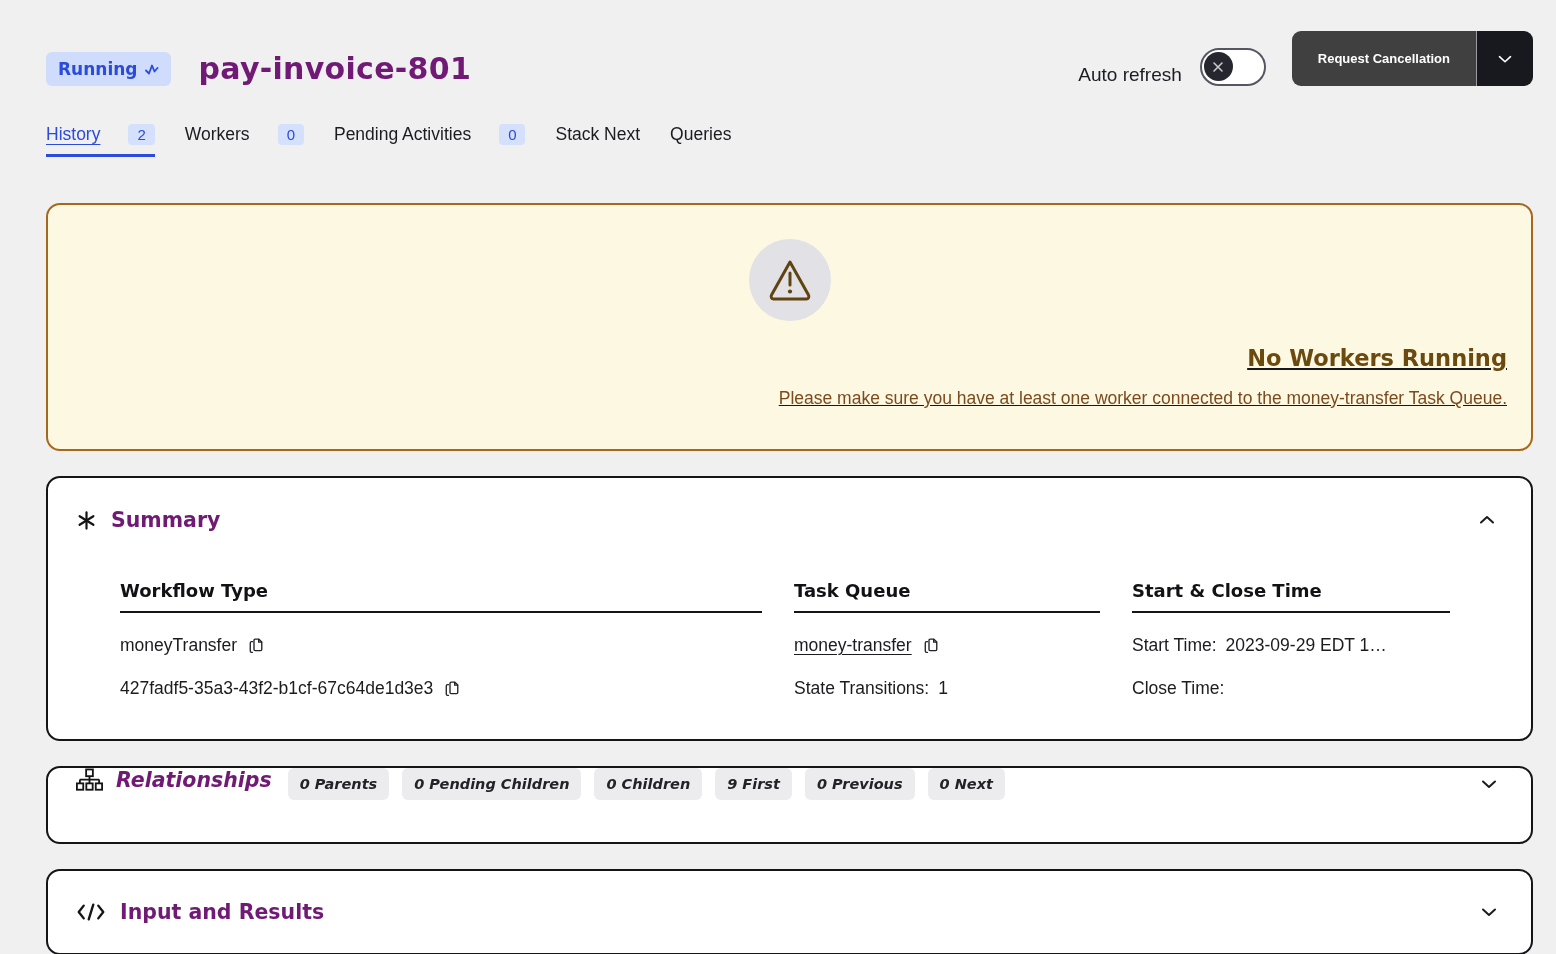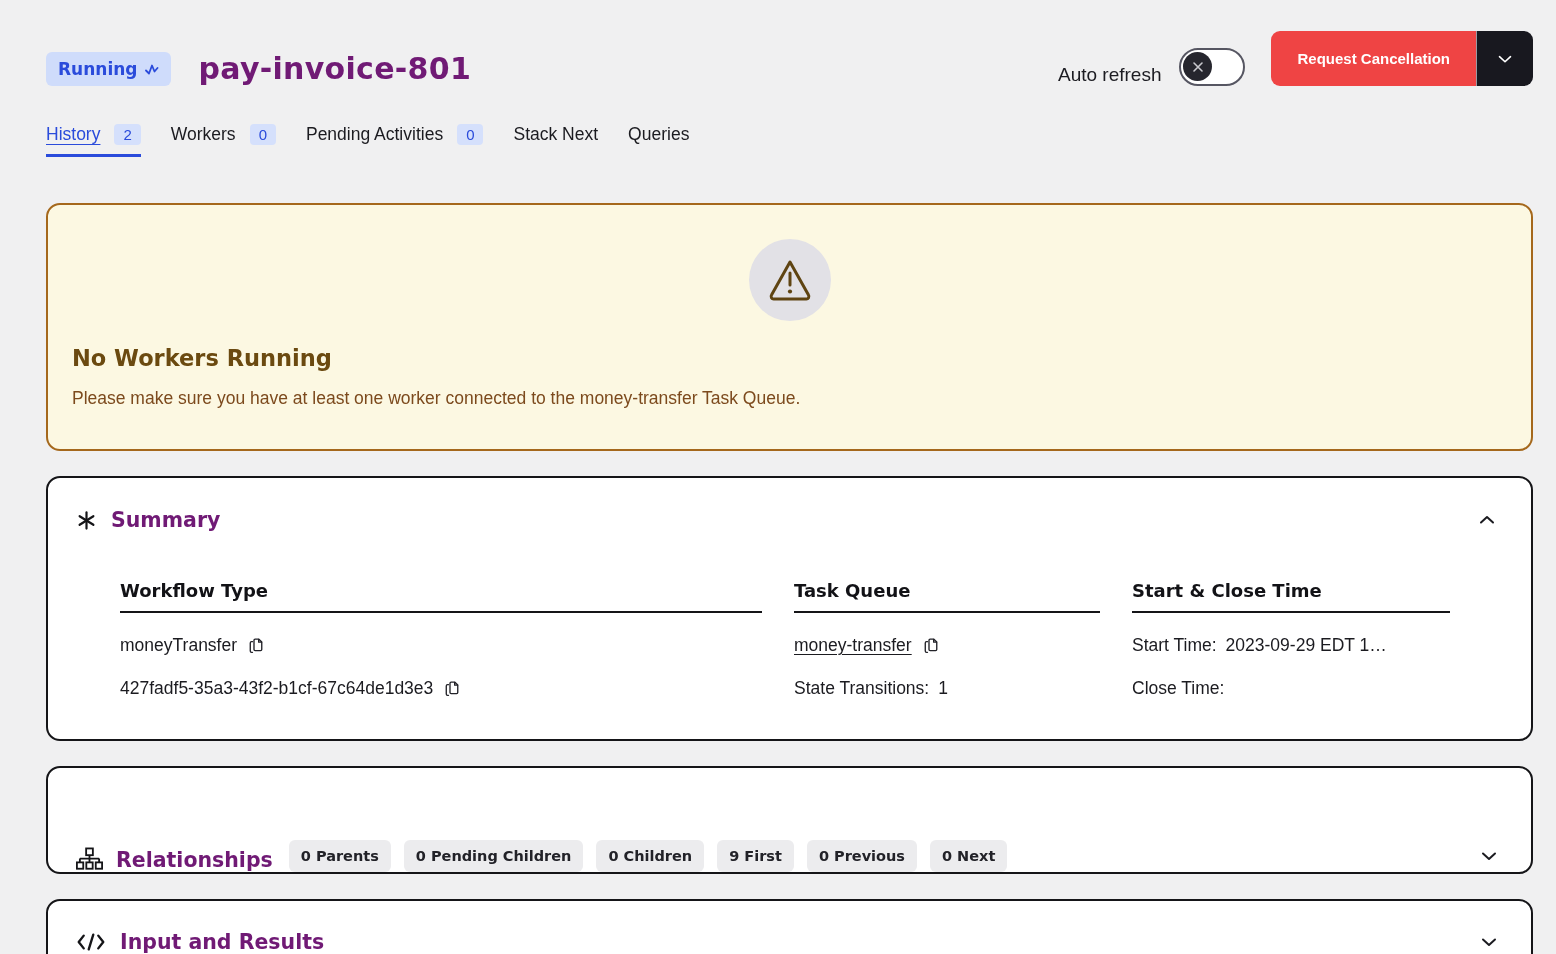--- a/index.html
+++ b/index.html
@@ -33,49 +33,49 @@
     width: 66px; height: 38px; border: 2.5px solid #565662; border-radius: 20px;
     background: #ffffff; position: relative; cursor: pointer; flex: 0 0 auto;
   }
   .toggle-knob {
     position: absolute; left: 2px; top: 2px; width: 29px; height: 29px;
     border-radius: 50%; background: #26262e;
     display: flex; align-items: center; justify-content: center;
   }
   .btn-group { display: flex; margin-left: 26px; border-radius: 9px; overflow: hidden; }
   .btn-main {
-    background: #ef4444; color: #ffffff; border: none; cursor: pointer;
+    background: #404040; color: #ffffff; border: none; cursor: pointer;
     height: 55px; padding: 0 26px;
-    font-family: "Liberation Sans", sans-serif; font-weight: bold; font-size: 15px;
+    font-family: "Liberation Sans", sans-serif; font-weight: bold; font-size: 13px;
   }
   .btn-caret {
     background: #18181f; border: none; border-left: 1px solid #9a9aa2;
     width: 57px; cursor: pointer;
     display: flex; align-items: center; justify-content: center;
   }
 
   
   .tabs { display: flex; gap: 30px; margin-top: 38px; align-items: flex-end; }
   .tab {
-    display: inline-flex; align-items: center; gap: 14px;
+    display: inline-flex; align-items: center; gap: 28px;
     font-size: 17.5px; color: #1b1b20; cursor: pointer;
     padding-bottom: 9px; border-bottom: 3px solid transparent;
   }
   .tab.active { color: #2a4bdb; border-bottom-color: #2a4bdb; }
   .tab.active .tab-label { text-decoration: underline; text-underline-offset: 4px; }
   .tab-badge {
     background: #d5e0fc; color: #2a4bdb; font-size: 15px;
     padding: 2px 9px; border-radius: 4px;
   }
 
   
   .banner {
     margin-top: 46px;
     background: #fcf8e2; border: 2px solid #a5681c; border-radius: 14px;
-    padding: 34px 24px 40px; text-align: left;
+    padding: 34px 24px 40px; text-align: right; text-decoration: underline;
   }
   .banner-icon-circle {
     width: 82px; height: 82px; border-radius: 50%; background: #e2e1e6;
     margin: 0 auto; display: flex; align-items: center; justify-content: center;
   }
   .banner-title {
     margin-top: 24px;
     font-family: "DejaVu Sans", sans-serif; font-weight: bold; font-size: 22.5px;
     color: #6b4a10;
   }
@@ -101,21 +101,21 @@
   }
   .col-header {
     font-family: "DejaVu Sans", sans-serif; font-weight: bold; font-size: 18px;
     padding-bottom: 10px; border-bottom: 2px solid #151518; color: #121216;
   }
   .cell-row { margin-top: 22px; font-size: 17.5px; display: flex; align-items: center; gap: 9px; color: #1b1b20; }
   .copy-btn { background: none; border: none; cursor: pointer; padding: 0; display: inline-flex; }
   .link-dark { color: #1b1b20; text-decoration: underline; text-underline-offset: 3px; }
 
   
-  .rel-card { height: 108px; display: flex; align-items: flex-end; padding: 0 26px 0 28px; }
+  .rel-card { height: 78px; display: flex; align-items: flex-start; padding: 0 26px 0 28px; font-style: italic; }
   .rel-title { margin: 0 8px 0 13px; }
   .rel-badges { display: flex; gap: 13px; margin-left: 8px; }
   .pill {
     background: #ececee; color: #222228; border-radius: 6px;
     font-family: "DejaVu Sans", sans-serif; font-weight: bold; font-size: 14.5px;
     padding: 8px 12px; white-space: nowrap;
   }
 
   
   .io-card { height: 86px; display: flex; align-items: center; padding: 0 26px 0 28px; }

